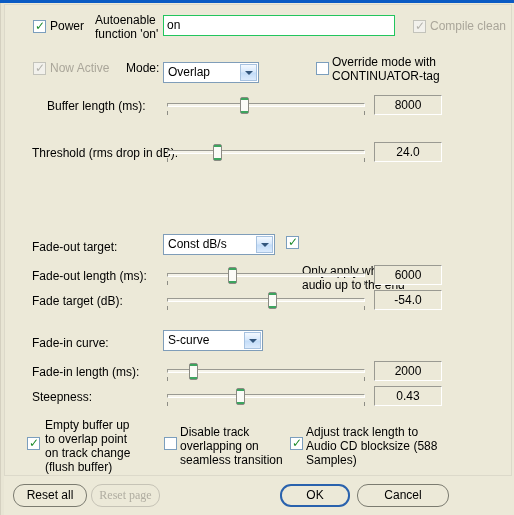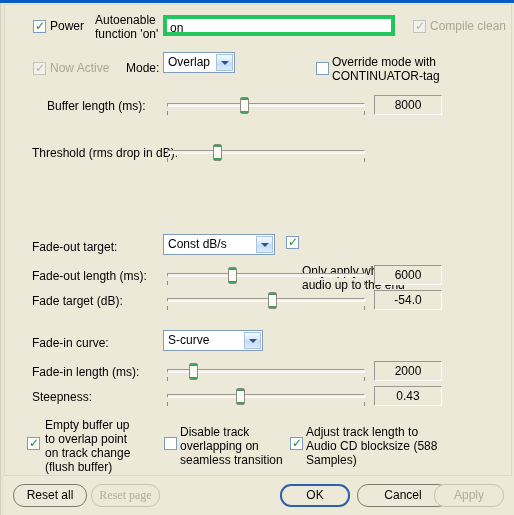--- a/index.html
+++ b/index.html
@@ -75,21 +75,21 @@
     font-family: "DejaVu Sans", sans-serif;
     font-weight: bold;
   }
   .cb.disabled .tick { color: #b3b2ab; }
 
   
   .textbox {
     position: absolute;
     box-sizing: border-box;
     background: #ffffff;
-    border: 4px solid #22c55e;
+    border: 1px solid #22c55e;
     font-size: 12px;
     color: #000;
     padding: 0 3px;
     line-height: 19px;
     height: 21px;
     outline: none;
     font-family: "Liberation Sans", sans-serif;
   }
 
   
@@ -242,21 +242,21 @@
   </div>
   <div class="lbl disabled" style="left:430px; top:19px;">Compile clean</div>
 
   <div class="cb disabled" style="left:33px; top:62px;">
     <span class="tick">✓</span>
   </div>
   <div class="lbl disabled" style="left:50px; top:61px;">Now Active</div>
 
   <div class="lbl" style="left:126px; top:61px;">Mode:</div>
 
-  <div class="combo" style="left:163px; top:52px; width:72px;">
+  <div class="combo" style="left:163px; top:62px; width:96px;">
     <div class="combo-text">Overlap</div>
     <div class="combo-btn">
       <div class="arrow"></div>
     </div>
   </div>
 
   <div class="cb unchecked" style="left:316px; top:62px;">
     
   </div>
   <div class="lbl" style="left:332px; top:55px;">Override mode with
@@ -271,20 +271,21 @@
   </div>
   <div class="valbox" style="left:374px; top:95px; width:68px;">8000</div>
 
   <div class="lbl" style="left:32px; top:146px;">Threshold (rms drop in dB):</div>
   <div class="slider" style="left:167px; top:142px; width:198px;">
     <div class="track"></div>
     <div class="tick-l"></div>
     <div class="tick-r"></div>
     <div class="thumb" id="thumb1" style="left: 25%;"></div>
   </div>
+  <div class="valbox" style="left:374px; top:142px; width:68px;">24.0</div>
 
   <div class="lbl" style="left:32px; top:240px;">Fade-out target:</div>
   <div class="combo" style="left:163px; top:234px; width:112px;">
     <div class="combo-text">Const dB/s</div>
     <div class="combo-btn">
       <div class="arrow"></div>
     </div>
   </div>
   <div class="cb" style="left:286px; top:236px;">
     <span class="tick">✓</span>
@@ -355,15 +356,14 @@
     <span class="tick">✓</span>
   </div>
   <div class="lbl" style="left:306px; top:425px;">Adjust track length to
 Audio CD blocksize (588
 Samples)</div>
 
   <div class="btn" style="left:13px; top:484px; width:74px;">Reset all</div>
   <div class="btn disabled" style="left:91px; top:484px; width:69px;font-family:Liberation Serif, serif;">Reset page</div>
   <div class="btn default" style="left:280px; top:484px; width:70px;">OK</div>
   <div class="btn" style="left:357px; top:484px; width:92px;">Cancel</div>
-  <div class="btn disabled" style="left:434px; top:484px; width:70px;">Apply</div>
 
 </div>
 
 </body></html>

